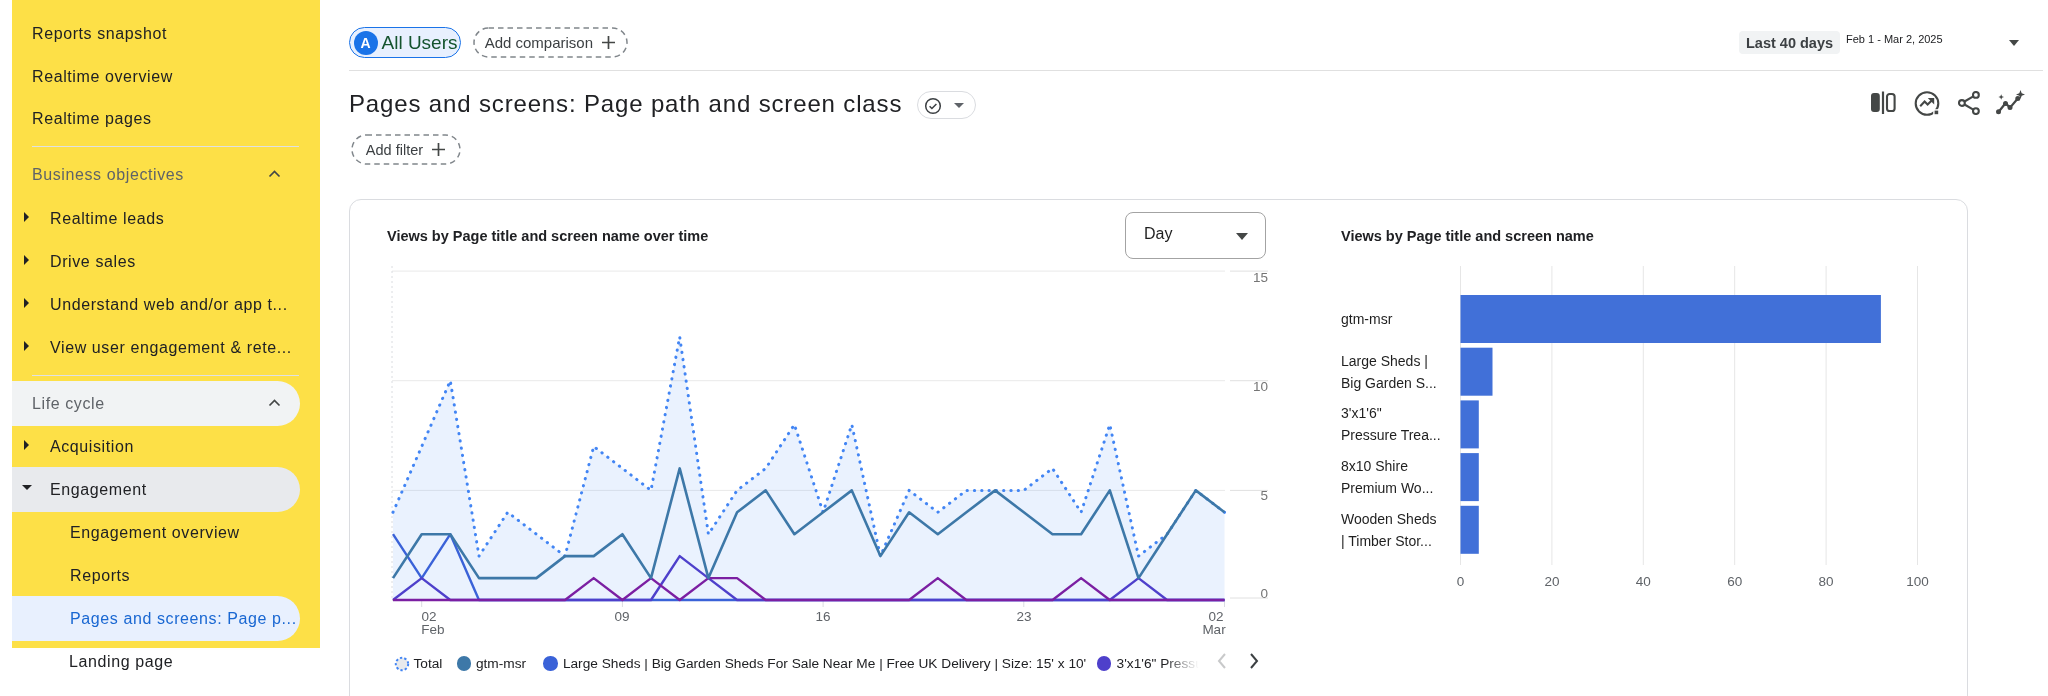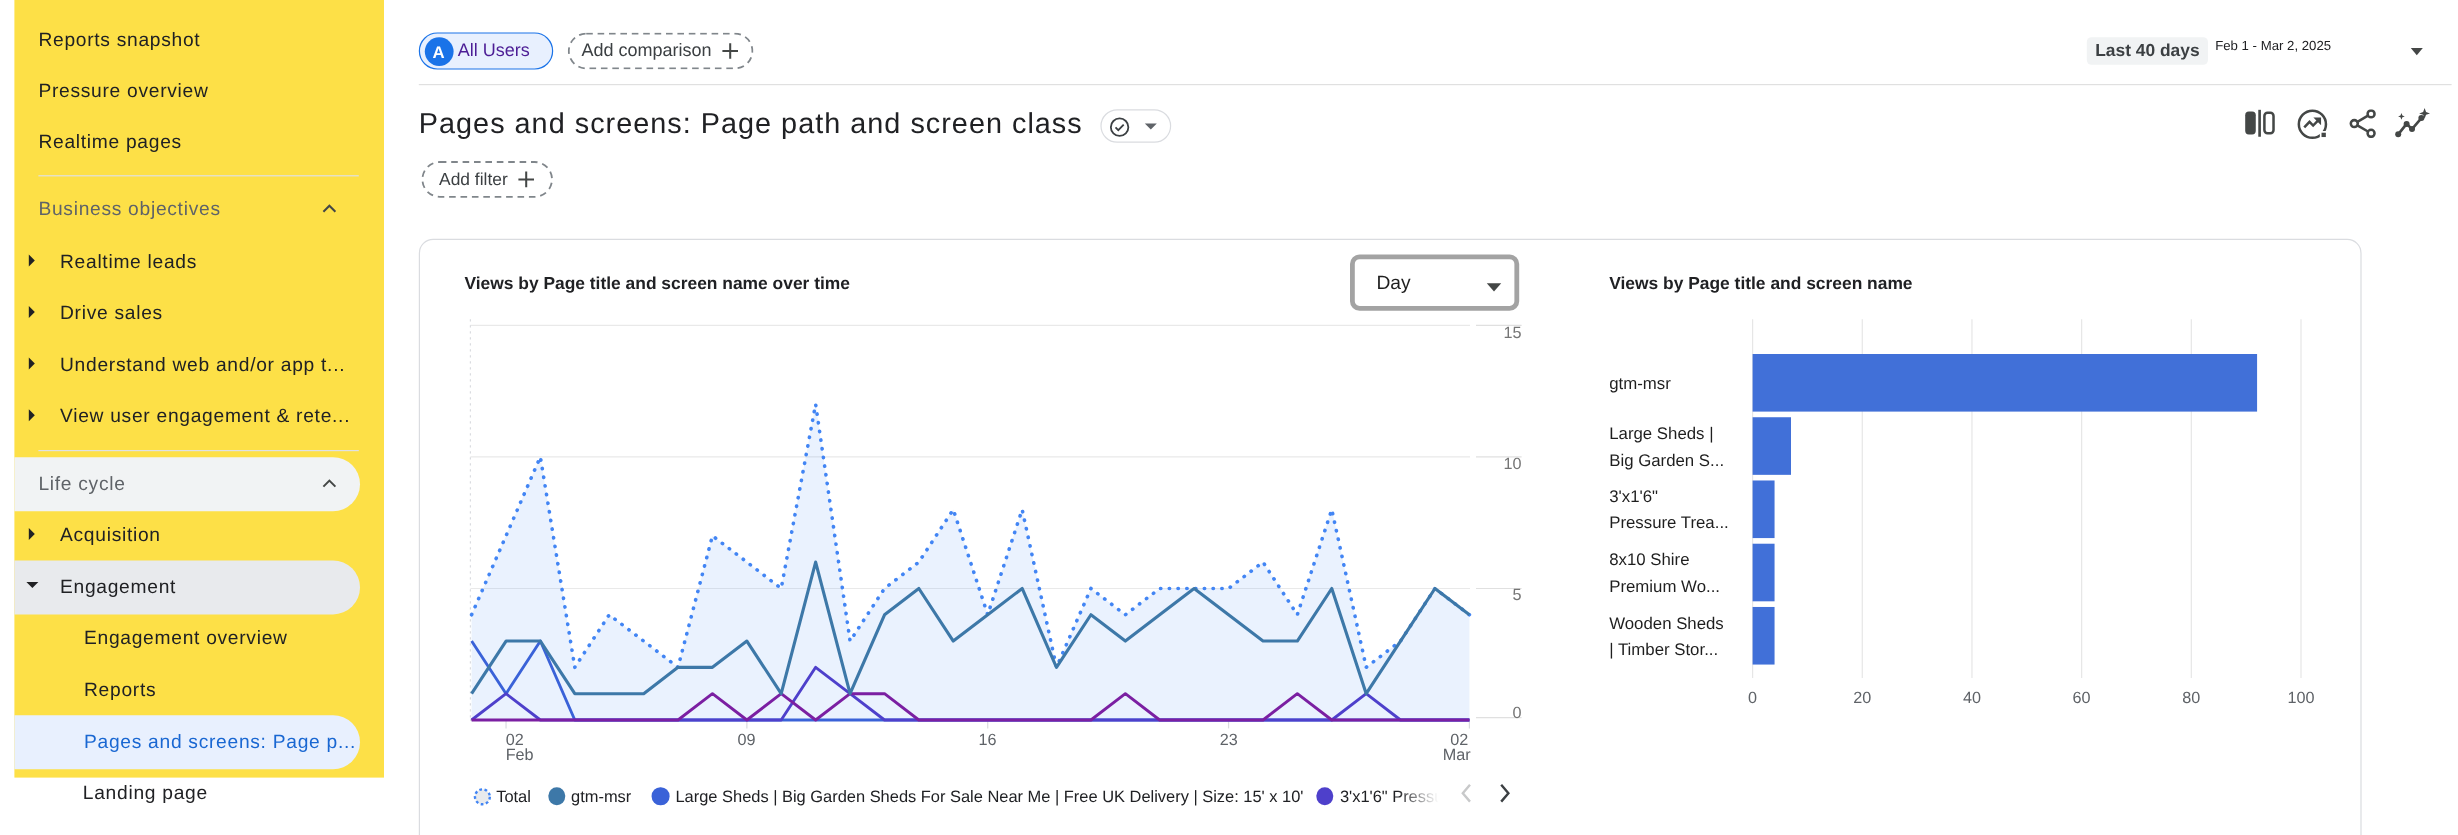--- a/index.html
+++ b/index.html
@@ -9,21 +9,21 @@
 .tri{position:absolute;width:0;height:0}
 .chev{position:absolute;width:13px;height:13px}
 .pill{position:absolute;border-radius:0 22.5px 22.5px 0;left:0;width:288px;height:45px}
 .hr{position:absolute;left:20px;width:267px;border-top:1px solid #dfe1e4}
 .lg{top:655.5px;font-size:13.7px;color:#202124;white-space:nowrap}
 .dash{position:absolute;border-radius:17px;display:flex;align-items:center;justify-content:center;color:#3c4043;font-size:15px;font-weight:500;white-space:nowrap}
 </style></head>
 <body>
 <div class="nav">
  <div class="ni" style="left:20px;top:25px">Reports snapshot</div>
- <div class="ni" style="left:20px;top:68px">Pressure overview</div>
+ <div class="ni" style="left:20px;top:68px">Realtime overview</div>
  <div class="ni" style="left:20px;top:110px">Realtime pages</div>
  <div class="hr" style="top:146px"></div>
  <div class="ni nh" style="left:20px;top:166px">Business objectives</div>
  <svg class="chev" style="left:256px;top:168px" viewBox="0 0 13 13">
       <path d="M1.5 8.5 L6.5 3.5 L11.5 8.5" fill="none" stroke="#444746" stroke-width="1.7"></path>
     </svg>
  <div class="tri" style="left:12px;top:212px;border-left:5px solid #202124;border-top:5.5px solid transparent;border-bottom:5.5px solid transparent"></div>
  <div class="ni" style="left:38px;top:210px">Realtime leads</div>
  <div class="tri" style="left:12px;top:255px;border-left:5px solid #202124;border-top:5.5px solid transparent;border-bottom:5.5px solid transparent"></div>
  <div class="ni" style="left:38px;top:253px">Drive sales</div>
@@ -44,21 +44,21 @@
  <div class="ni" style="left:38px;top:481px">Engagement</div>
  <div class="ni" style="left:58px;top:524px">Engagement overview</div>
  <div class="ni" style="left:58px;top:567px">Reports</div>
  <div class="pill" style="top:595.5px;background:#e8f0fe"></div>
  <div class="ni" style="left:58px;top:610px;color:#1967d2">Pages and screens: Page p...</div>
  <div class="ni" style="left:57px;top:653px">Landing page</div>
 </div>
 
 <div class="abs" style="left:349px;top:27px;width:112px;height:31px;border:1.5px solid #1a73e8;border-radius:16px;background:#e8f0fe;display:flex;align-items:center">
  <div style="width:24px;height:24px;border-radius:50%;background:#1a73e8;color:#fff;font-size:14px;font-weight:bold;display:flex;align-items:center;justify-content:center;margin-left:3.5px">A</div>
- <div style="margin-left:4px;font-size:15px;color:#4c1d95">All Users</div>
+ <div style="margin-left:4px;font-size:19px;color:#14532d">All Users</div>
 </div>
 <div class="dash" style="left:473px;top:27px;width:155px;height:31px"><svg class="abs" style="left:0;top:0" width="155" height="31">
       <rect x="1" y="1" width="153" height="29" rx="14.5" fill="none" stroke="#80868b" stroke-width="1.5" stroke-dasharray="5.5,4"></rect>
     </svg>Add comparison&nbsp;&nbsp;<svg width="15" height="15" viewBox="0 0 15 15">
       <path d="M7.5 1v13M1 7.5h13" stroke="#444746" stroke-width="1.7"></path>
     </svg></div>
 <div class="abs" style="left:1739px;top:31px;width:101px;height:23px;background:#f1f3f4;border-radius:4px;display:flex;align-items:center;justify-content:center;font-size:14.5px;font-weight:bold;color:#3c4043">Last 40 days</div>
 <div class="abs" style="left:1846px;top:33px;font-size:11px;color:#202124">Feb 1 - Mar 2, 2025</div>
 <div class="tri" style="left:2009px;top:40px;border-top:6.5px solid #444746;border-left:5.5px solid transparent;border-right:5.5px solid transparent"></div>
 <div class="abs" style="left:349px;top:70px;width:1694px;border-top:1px solid #e0e0e0"></div>
@@ -146,21 +146,21 @@
 <text x="83" y="433.5">Feb</text>
 <text x="272" y="420.5">09</text>
 <text x="473" y="420.5">16</text>
 <text x="674" y="420.5">23</text>
 <text x="866" y="420.5">02</text>
 <text x="864" y="433.5">Mar</text>
 </g>
 <text x="37" y="41" font-family="Liberation Sans, sans-serif" font-size="14.5" font-weight="bold" fill="#202124">Views by Page title and screen name over time</text>
 </svg>
 
-<div class="abs" style="left:1125px;top:212px;width:141px;height:47px;border:4px solid #a3a3a3;border-radius:8px">
+<div class="abs" style="left:1125px;top:212px;width:141px;height:47px;border:1px solid #a3a3a3;border-radius:8px">
  <div class="abs" style="left:18px;top:12px;font-size:16px;color:#1f1f1f">Day</div>
  <div class="tri" style="left:110px;top:20px;border-top:7px solid #444746;border-left:6px solid transparent;border-right:6px solid transparent"></div>
 </div>
 
 <svg style="position:absolute;left:1330px;top:200px" width="638" height="496" viewBox="0 0 638 496">
 <g stroke="#e6e6e6" stroke-width="1">
       <line x1="130.5" y1="66" x2="130.5" y2="365"></line>
       <line x1="221.9" y1="66" x2="221.9" y2="365"></line>
       <line x1="313.3" y1="66" x2="313.3" y2="365"></line>
       <line x1="404.7" y1="66" x2="404.7" y2="365"></line>

